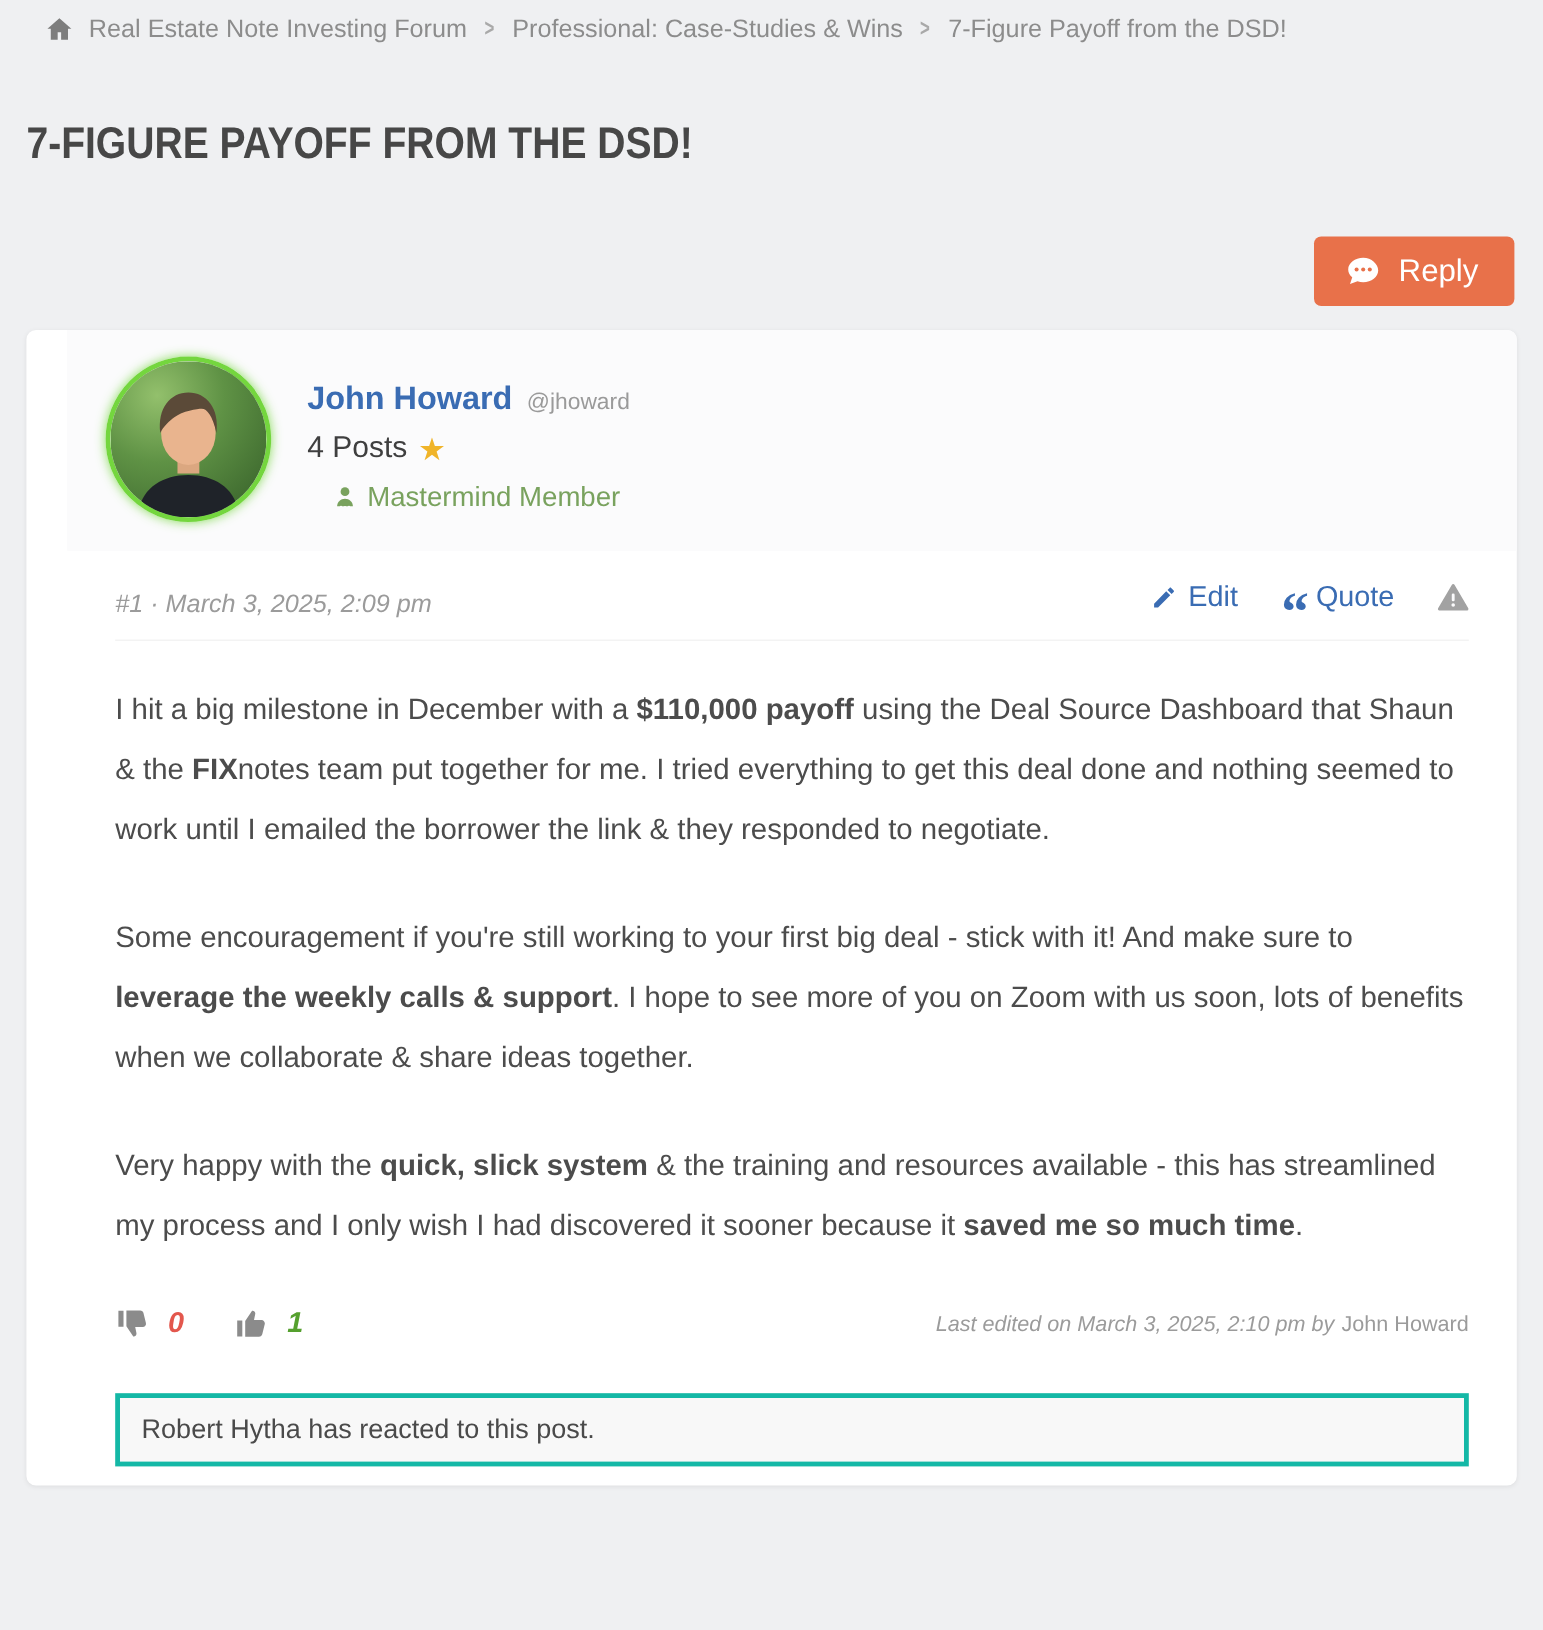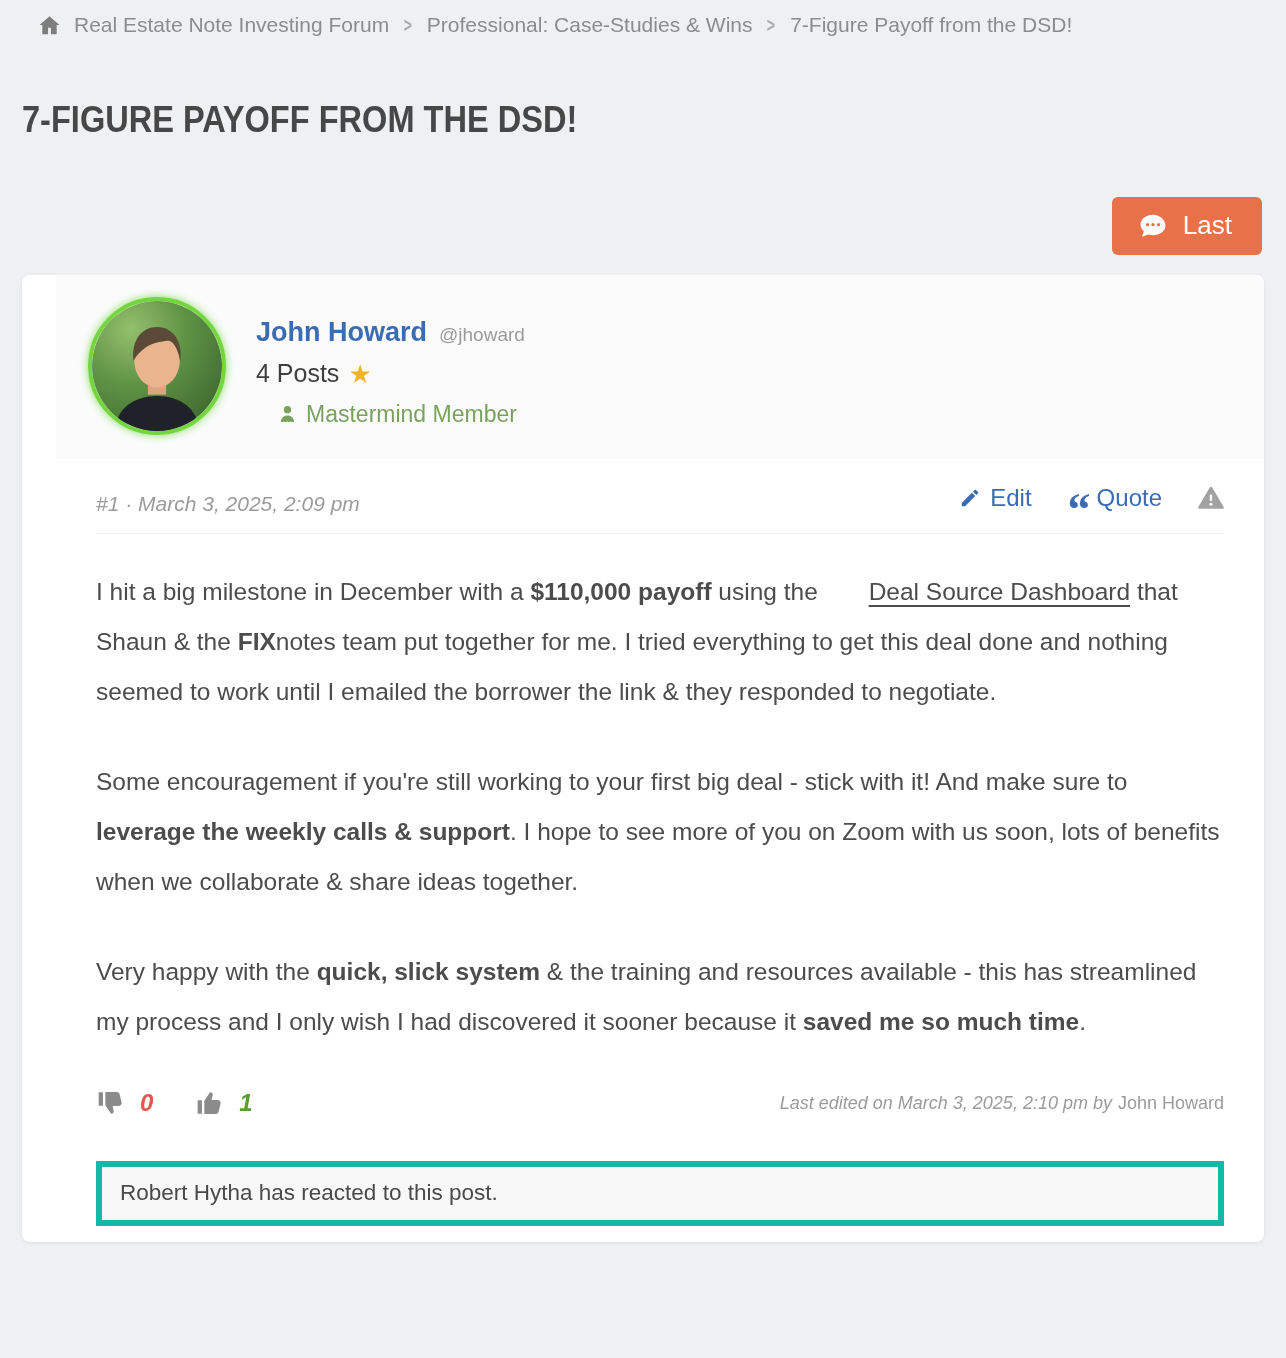--- a/index.html
+++ b/index.html
@@ -8,21 +8,21 @@
     min-height: 1358px;
     background: var(--bg, #eff0f2);
     font-family: "Liberation Sans", sans-serif;
     color: var(--text, #4c4c4c);
     overflow-x: hidden;
   }
   svg { display: block; }
 
   
   .breadcrumb {
-    display: flex; align-items: flex-end; gap: 13px;
+    display: flex; align-items: flex-start; gap: 13px;
     padding: 13px 0 0 38px;
     font-size: 21px; color: #8c8c8c;
   }
   .breadcrumb .home-ic { width: 23px; height: 23px; fill: #7d7d7d; cursor: pointer; }
   .breadcrumb .crumb { cursor: pointer; }
   .breadcrumb .crumb.current { cursor: default; }
   .breadcrumb .sep { color: #a9a9a9; font-size: 20px; font-weight: 700; transform: scaleX(.7); }
 
   
   .page-title {
@@ -93,41 +93,41 @@
     font-weight: 700; font-size: 46px; line-height: 0;
     position: relative; top: 12px;
     color: var(--link, #3a6cb3); letter-spacing: -3px;
   }
   .report-ic { width: 26px; height: 24px; cursor: pointer; }
 
   
   .post-body { margin: 0 40px; padding-top: 33px; font-size: 24.5px; line-height: 50px; color: var(--text, #4c4c4c); }
   .post-body p { margin-bottom: 40px; }
   .post-body .b { font-weight: 700; }
-  .post-body .u { text-decoration: underline; text-decoration-thickness: 2px; text-underline-offset: 5px; cursor: pointer; margin-left: 44px; }
+  .post-body .u { text-decoration-thickness: 2px; text-underline-offset: 5px; cursor: pointer; }
 
   
   .post-footer-row {
     margin: 14px 40px 0;
     display: flex; justify-content: space-between; align-items: center;
   }
   .reactions { display: flex; align-items: center; gap: 42px; }
   .reaction { display: flex; align-items: center; gap: 12px; }
   .reaction svg { width: 32px; height: 32px; fill: #8b8b8b; cursor: pointer; }
   .count { font-size: 24px; font-weight: 700; font-style: italic; }
   .count.down { color: var(--down, #e3574d); }
   .count.up { color: var(--up, #55a02e); }
 
   .last-edited { font-size: 18px; font-style: italic; color: #9b9b9b; }
   .last-edited .by-name { font-style: normal; color: #9b9b9b; margin-left: 6px; }
 
   .reacted-box {
     margin: 42px 40px 16px;
     background: #f8f8f8;
-    border: 6px solid #14b8a6;
+    border: 4px solid #14b8a6;
     padding: 13px 18px 14px;
     font-size: 22.5px; color: #4a4a4a;
   }
 </style>
 </head>
 <body>
 
 <nav class="breadcrumb">
   <svg class="home-ic" viewBox="0 0 24 24">
     <path d="M12 2.3 1.6 11.4h2.9V21h6v-6.6h3V21h6v-9.6h2.9L12 2.3z"></path>
@@ -142,21 +142,21 @@
 <h1 class="page-title">7-FIGURE PAYOFF FROM THE DSD!</h1>
 
 <div class="reply-row">
   <button class="reply-btn">
     <svg viewBox="0 0 24 24">
       <path fill="#ffffff" d="M12 3C6.5 3 2 6.5 2 10.8c0 2 1 3.9 2.7 5.3L3.2 20.6l5-1.9c1.2.4 2.5.6 3.8.6 5.5 0 10-3.5 10-7.8S17.5 3 12 3z"></path>
       <circle cx="7.6" cy="10.9" r="1.35" fill="var(--accent, #e8714a)"></circle>
       <circle cx="12" cy="10.9" r="1.35" fill="var(--accent, #e8714a)"></circle>
       <circle cx="16.4" cy="10.9" r="1.35" fill="var(--accent, #e8714a)"></circle>
     </svg>
-    <span>Last</span>
+    <span>Reply</span>
   </button>
 </div>
 
 <article class="post-card">
 
   <header class="post-header">
     <div class="avatar-wrap">
       <svg viewBox="0 0 100 100">
         <defs>
           <radialGradient id="grass" cx="30%" cy="22%" r="95%">

